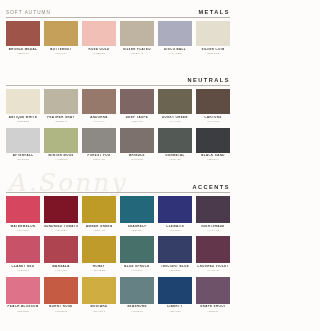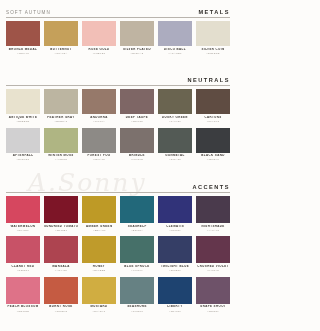--- a/index.html
+++ b/index.html
@@ -99,21 +99,21 @@
     text-transform: uppercase;
     line-height: 1.3;
     margin-top: 0.5px;
     white-space: nowrap;
     overflow: hidden;
   }
 
   
   .watermark {
     position: absolute;
-    left: 28px;
+    left: 9px;
     top: 168px;
     font-family: "DejaVu Serif", serif;
     font-style: italic;
     font-size: 25px;
     color: rgba(170, 160, 150, 0.17);
     letter-spacing: 2px;
     z-index: 1;
     pointer-events: none;
     white-space: nowrap;
   }

